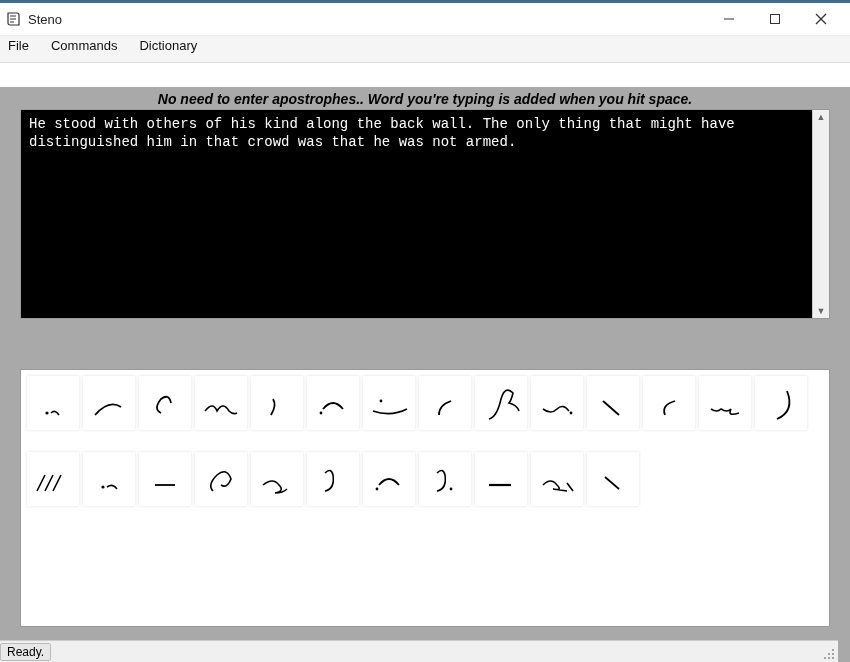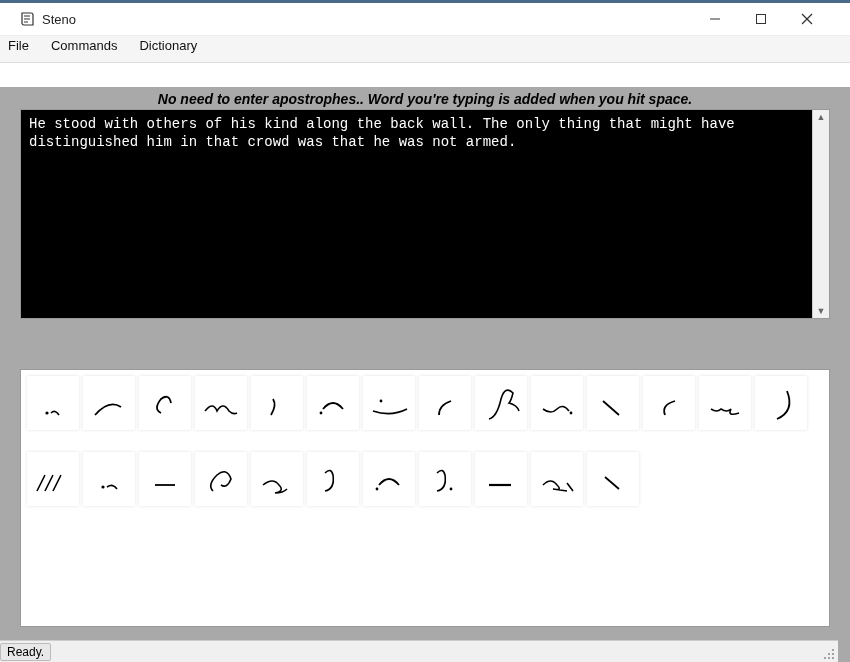--- a/index.html
+++ b/index.html
@@ -10,21 +10,21 @@
       font-size: 13px;
       background: #fff;
       overflow: hidden;
       position: relative;
       border-top: 3px solid #4a6a8a;
     }
     .titlebar {
       height: 32px;
       display: flex;
       align-items: center;
-      padding: 0 20px;
+      padding: 0 6px;
       background: #fff;
     }
     .titlebar .app-icon {
       width: 16px; height: 16px;
       margin-right: 6px;
       display: inline-flex; align-items: center; justify-content: center;
     }
     .titlebar .title {
       flex: 1;
       font-size: 13px;

